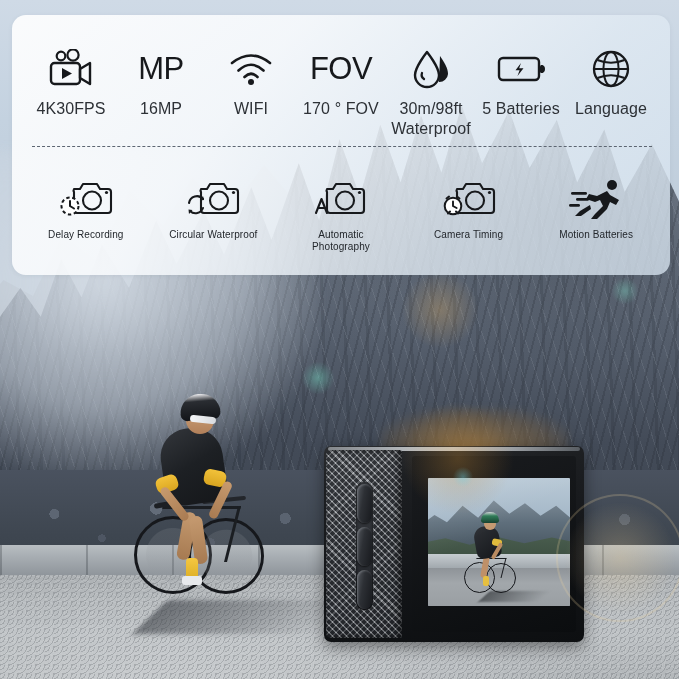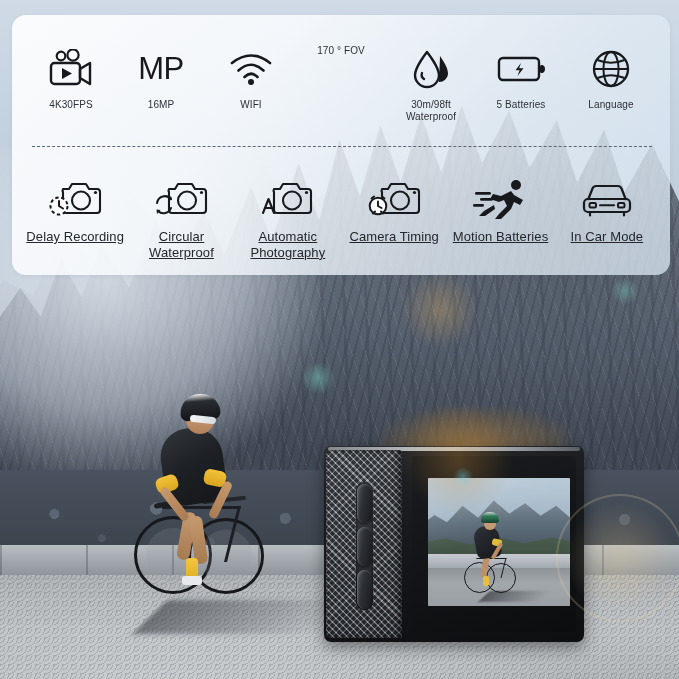--- a/index.html
+++ b/index.html
@@ -320,24 +320,24 @@
   .row1 { top: 30px; height: 88px; padding: 0 14px; }
   .row2 { top: 160px; height: 88px; padding: 0 10px; }
   .feature {
     flex: 1 1 0; display: flex; flex-direction: column;
     align-items: center; justify-content: flex-start; gap: 6px;
     text-align: center;
   }
   .f-icon { height: 48px; display: flex; align-items: center; justify-content: center; }
   .f-icon svg { display: block; }
   .f-label {
-    font-size: 10px; line-height: 1.22; color: #2d3136; letter-spacing: .1px;
+    font-size: 16px; line-height: 1.22; color: #2d3136; letter-spacing: .1px;
     white-space: pre-line;
   }
-  .row2 .f-label { font-size: 13px; color: #23272c; text-decoration: underline; }
+  .row2 .f-label { font-size: 10px; color: #23272c; }
   .f-text {
     font-size: 31px; font-weight: 400; color: #17191c;
     letter-spacing: -.5px; line-height: 48px;
     font-family: "Liberation Sans", sans-serif;
   }
   .divider {
     position: absolute; left: 20px; top: 131px; width: 620px; height: 0;
     border-top: 1.2px dashed #5d6672;
   }
 </style>
@@ -448,20 +448,21 @@
             <path d="M3 11 Q22 -4 41 11" fill="none" stroke="#17191c" stroke-width="2.6" stroke-linecap="round"></path>
             <path d="M9.5 18.5 Q22 7 34.5 18.5" fill="none" stroke="#17191c" stroke-width="2.6" stroke-linecap="round"></path>
             <path d="M15.5 25 Q22 18.5 28.5 25" fill="none" stroke="#17191c" stroke-width="2.6" stroke-linecap="round"></path>
             <circle cx="22" cy="30" r="3" fill="#17191c"></circle>
           </svg>
         </div>
         <div class="f-label">WIFI</div>
       </div>
 
       <div class="feature">
+        <div class="f-text">FOV</div>
         <div class="f-label">170 ° FOV</div>
       </div>
 
       <div class="feature">
         <div class="f-icon">
           <svg width="40" height="42" viewBox="0 0 40 42">
             <path d="M29 8 C33 14 37 20 37 26 A8.6 8.6 0 0 1 28 34 Z" fill="#17191c"></path>
             <path d="M16 4 C16 4 4 19 4 27 A12 12 0 0 0 28 27 C28 19 16 4 16 4 Z" fill="none" stroke="#17191c" stroke-width="2.4" stroke-linejoin="round"></path>
             <path d="M11 25 A5.2 5.2 0 0 0 13 31" fill="none" stroke="#17191c" stroke-width="2.3" stroke-linecap="round"></path>
           </svg>
@@ -565,31 +566,17 @@
             <path d="M38 13 L28 18 L20 16 L17 21 L26 24 L31 22 L34 28 L26 36 L22 41 L28 41 L38 31 L41 24 L47 27 L50 22 L41 17 Z" fill="#17191c"></path>
             <path d="M21 27 L11 33 L6 38 L12 38 L22 31 Z" fill="#17191c"></path>
             <rect x="2" y="14" width="16" height="2.8" rx="1.4" fill="#17191c"></rect>
             <rect x="7" y="20" width="13" height="2.8" rx="1.4" fill="#17191c"></rect>
             <rect x="0" y="26" width="11" height="2.8" rx="1.4" fill="#17191c"></rect>
           </svg>
         </div>
         <div class="f-label">Motion Batteries</div>
       </div>
 
-      <div class="feature">
-        <div class="f-icon">
-          <svg width="54" height="38" viewBox="0 0 54 38">
-            <path d="M8 20 L12.5 8.5 A4 4 0 0 1 16 6 H38 A4 4 0 0 1 41.5 8.5 L46 20" fill="none" stroke="#17191c" stroke-width="2.2" stroke-linejoin="round"></path>
-            <rect x="4" y="19" width="46" height="13" rx="4" fill="none" stroke="#17191c" stroke-width="2.2"></rect>
-            <rect x="9.5" y="23" width="6.5" height="4.6" rx="1.4" fill="none" stroke="#17191c" stroke-width="2"></rect>
-            <rect x="38" y="23" width="6.5" height="4.6" rx="1.4" fill="none" stroke="#17191c" stroke-width="2"></rect>
-            <line x1="20" y1="25.3" x2="34" y2="25.3" stroke="#17191c" stroke-width="2.1" stroke-linecap="round"></line>
-            <line x1="10" y1="32" x2="10" y2="35.5" stroke="#17191c" stroke-width="2.2" stroke-linecap="round"></line>
-            <line x1="44" y1="32" x2="44" y2="35.5" stroke="#17191c" stroke-width="2.2" stroke-linecap="round"></line>
-          </svg>
-        </div>
-        <div class="f-label">In Car Mode</div>
-      </div>
 
     </div>
   </div>
 
 </div>
 
 </body></html>

